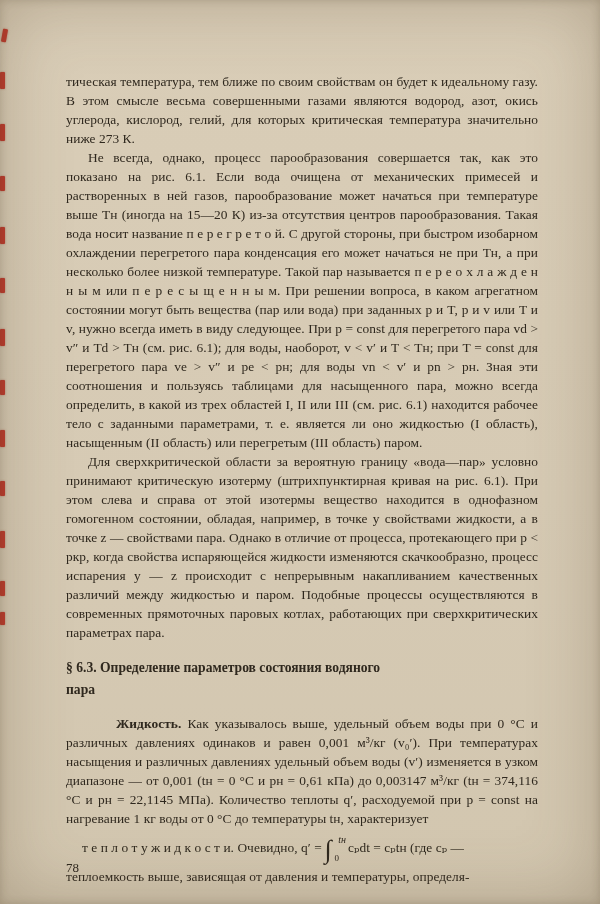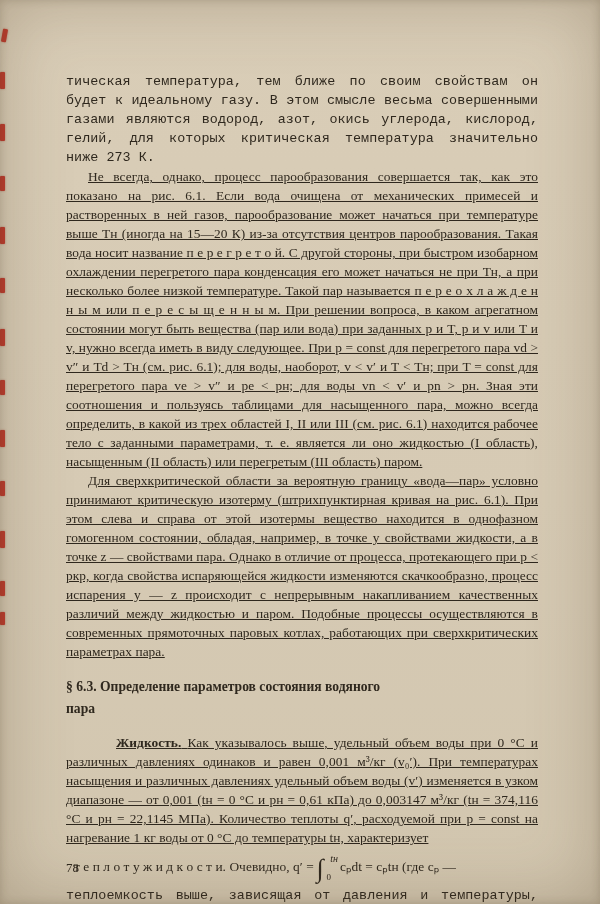--- a/index.html
+++ b/index.html
@@ -35,37 +35,36 @@
   .text-block {
     position:absolute; left:66px; top:72px; width:472px;
   }
   p.body {
     margin:0;
     font-size:13.4px;
     line-height:19px;
     text-align:justify;
     letter-spacing:0.05px;
   }
-  p.indent { text-indent:22px;text-decoration:underline; }
-  p.noindent { text-indent:0;font-family:Liberation Mono, monospace; }
+  p.indent { text-indent:22px; }
+  p.noindent { text-indent:0; }
   .lead { font-weight:bold;margin-left:28px; }
   h2.heading {
     font-size:13.6px;
     font-weight:bold;
     line-height:22px;
     margin:15px 0 13px 0;
     max-width:318px;
     text-align:left;
   }
   p.formula {
-    margin:9px 0 4px 8px;
+    margin:9px 0 4px 16px;
     line-height:19px;
     text-align:left;
     white-space:nowrap;
-    font-family:Liberation Serif, serif;
   }
   .int {
     position:relative;
     display:inline-block;
     padding:0 16px 0 3px;
     vertical-align:-6px;
   }
   .int .sign { font-size:26px; line-height:1; font-style:italic; }
   .int .up { position:absolute; top:-7px; right:2px; font-size:10px; font-style:italic; }
   .int .lo { position:absolute; bottom:-5px; right:9px; font-size:9px; }

